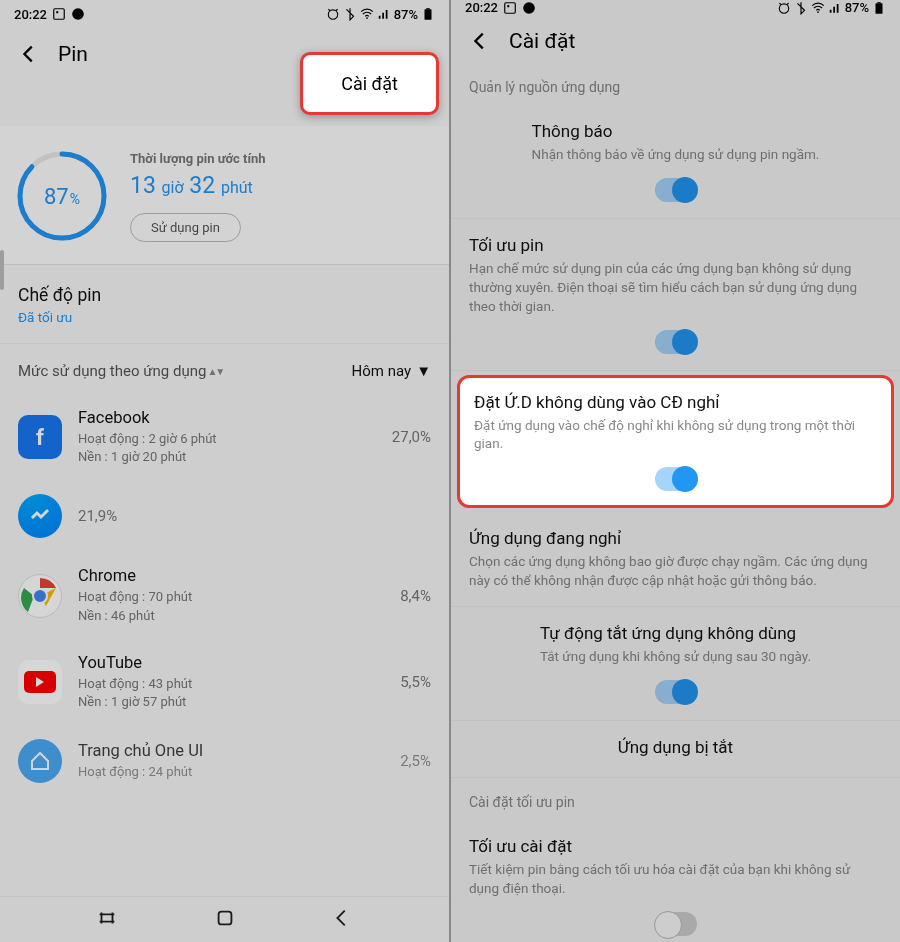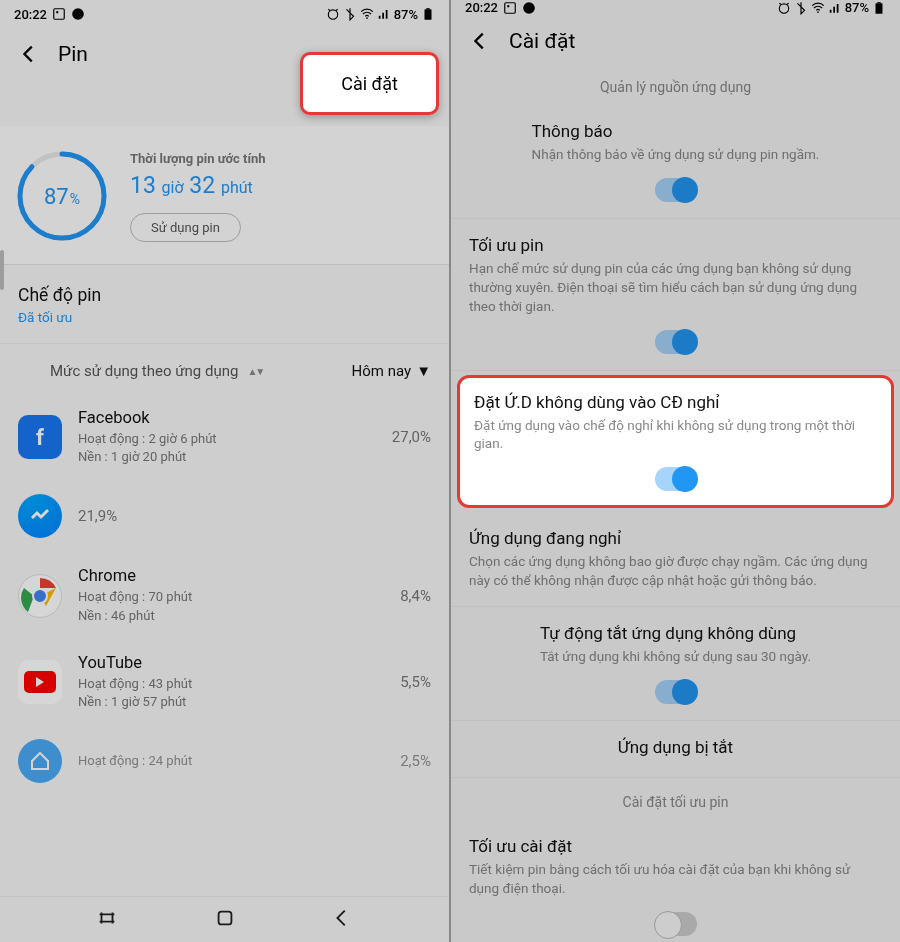--- a/index.html
+++ b/index.html
@@ -32,21 +32,21 @@
   .bat-sub { font-size: 13px; color: #777; margin-bottom: 6px; font-weight: bold; }
   .bat-time { font-size: 23px; color: #2196f3; margin-bottom: 14px; }
   .bat-time .u { font-size: 16px; }
   .bat-btn { border: 1px solid #bbb; background: transparent; border-radius: 20px; padding: 6px 20px; font-size: 13px; color: #555; }
 
   .mode-row { padding: 20px 18px 18px; border-bottom: 1px solid #ececec; }
   .mode-title { font-size: 17.5px; color: #111; margin-bottom: 4px; }
   .mode-val { font-size: 13.5px; color: #2196f3; }
 
   .usage-bar { padding: 18px 18px 14px; display: flex; justify-content: space-between; align-items: center; font-size: 15px; color: #555; }
-  .usage-bar .sorter { display: flex; align-items: center; gap: 9px; margin-left: 32px; }
+  .usage-bar .sorter { display: flex; align-items: center; gap: 1px; }
   .sorter-arrows { font-size: 10px; letter-spacing: -2px; color: #888; }
   .period { display: flex; align-items: center; gap: 5px; color: #111; font-weight: 400; }
 
   .app-list { flex: 1; }
   .app-row { display: flex; align-items: center; padding: 14px 18px; gap: 16px; }
   .app-icon { width: 44px; height: 44px; border-radius: 10px; display: flex; align-items: center; justify-content: center; font-size: 22px; font-weight: bold; color: #fff; }
   .icon-fb { background: #1877f2; border-radius: 10px; }
   .icon-msg { background: radial-gradient(circle at 30% 0%, #0af, #0084ff); border-radius: 50%; }
   .icon-chrome { background: #fff; border-radius: 50%; border: 1px solid #ddd; position: relative; overflow: hidden; }
   .icon-yt { background: #fff; position: relative; }
@@ -56,21 +56,21 @@
   .app-meta { flex: 1; }
   .app-name { font-size: 16.5px; color: #111; margin-bottom: 3px; }
   .app-line { font-size: 13px; color: #777; line-height: 1.4; }
   .app-pct { font-size: 15px; color: #777; }
 
   
   .nav { height: 46px; display: flex; justify-content: space-evenly; align-items: center; color: #333; background: #f6f6f6; border-top: 1px solid rgba(0,0,0,.05); position: relative; z-index: 0; }
   .nav svg { width: 22px; height: 22px; }
 
   
-  .section-head { padding: 16px 18px 10px; font-size: 14px; color: #888; text-align: center; }
+  .section-head { padding: 16px 18px 10px; font-size: 14px; color: #888; }
   .setting-row { padding: 16px 18px; display: flex; gap: 14px; align-items: center; border-bottom: 1px solid rgba(0,0,0,.04); flex-direction: column; }
   .setting-txt { flex: 1; }
   .setting-title { font-size: 17px; color: #111; margin-bottom: 4px; }
   .setting-desc { font-size: 13.5px; color: #888; line-height: 1.4; }
   .toggle { width: 42px; height: 24px; border-radius: 14px; position: relative; flex-shrink: 0; }
   .toggle.on { background: #a6d4fa; }
   .toggle.on::after { content: ""; position: absolute; right: -1px; top: -1px; width: 26px; height: 26px; background: #2196f3; border-radius: 50%; }
   .toggle.off { background: #cfcfcf; }
   .toggle.off::after { content: ""; position: absolute; left: -1px; top: -1px; width: 26px; height: 26px; background: #fafafa; border: 1px solid #bbb; border-radius: 50%; }
 
@@ -215,20 +215,21 @@
       </div>
       <div class="app-pct">5,5%</div>
     </div>
     <div class="app-row" style="opacity:.8">
       <div class="app-icon icon-oneui">
         <svg width="24" height="24" viewBox="0 0 24 24">
             <path d="M4 12l8-8 8 8v8H4z" fill="none" stroke="#fff" stroke-width="2"></path>
           </svg>
       </div>
       <div class="app-meta">
+        <div class="app-name">Trang chủ One UI</div>
         <div class="app-line">Hoạt động : 24 phút</div>
       </div>
       <div class="app-pct">2,5%</div>
     </div>
   </div>
 
   <div class="nav">
     <div><svg viewBox="0 0 24 24">
           <path d="M4 8h16M4 16h16M6 6v12M18 6v12" stroke="#222" stroke-width="2"></path>
         </svg></div>

